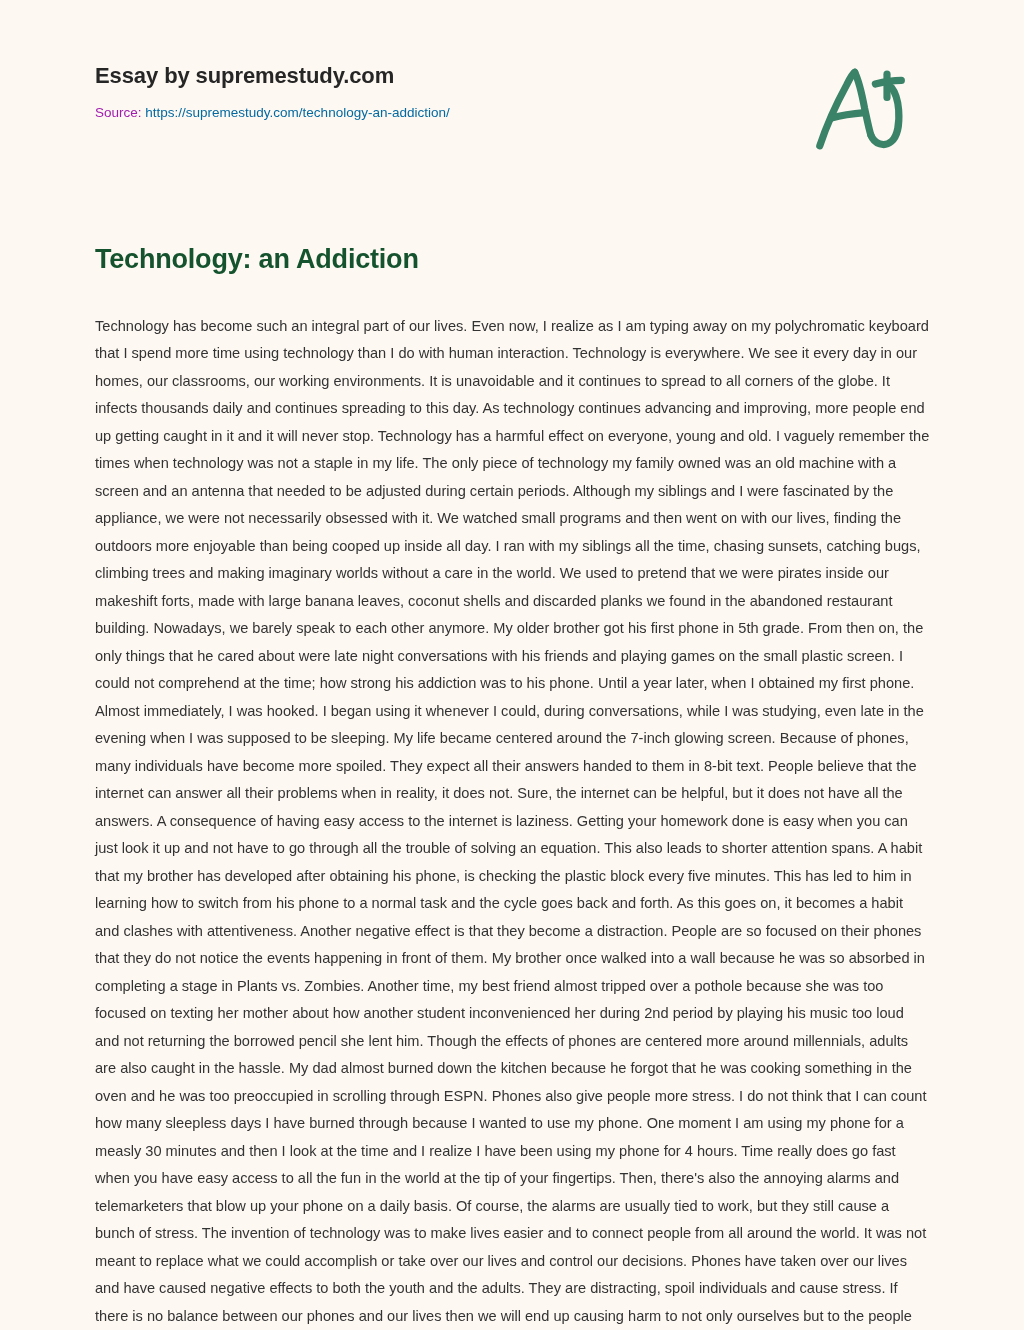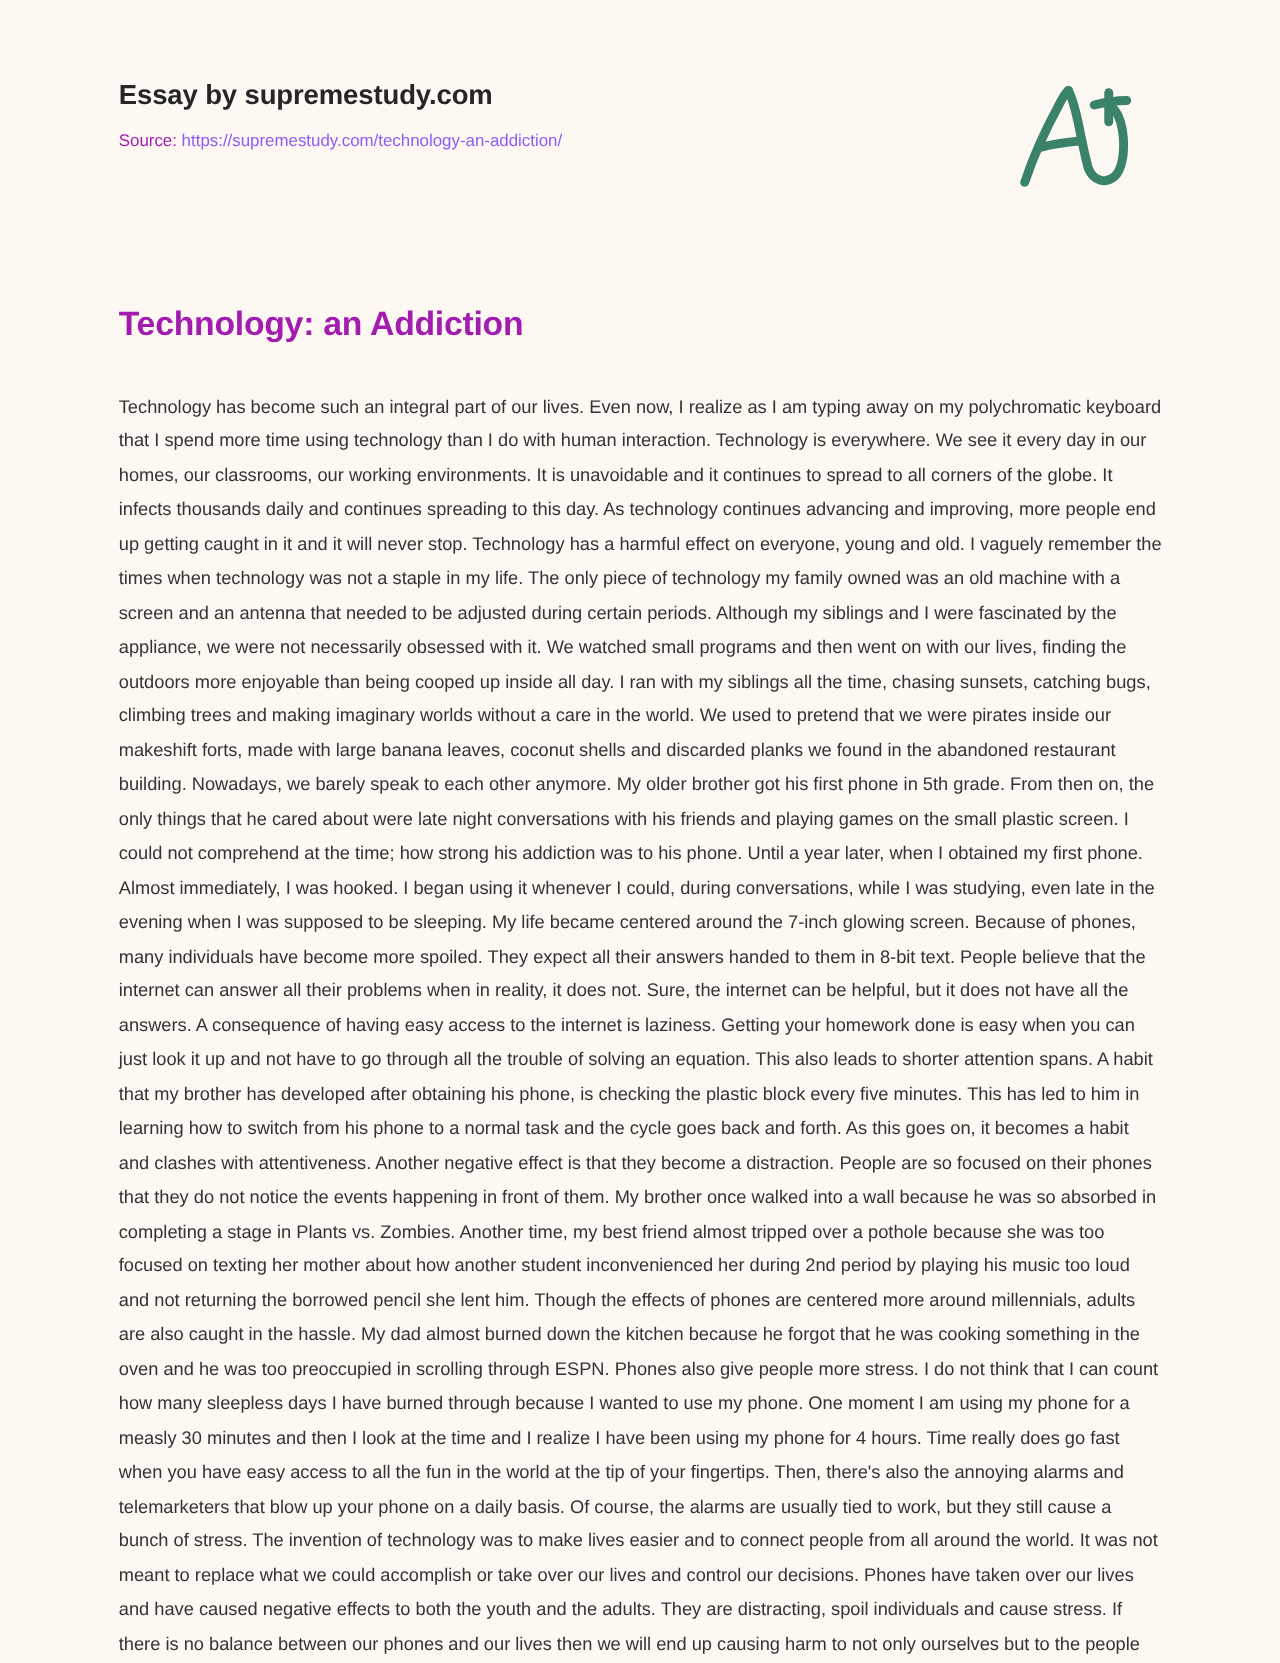--- a/index.html
+++ b/index.html
@@ -49,21 +49,21 @@
   .source-line {
     font-size: 13.5px;
     color: #8a8a8a;
     line-height: 1.2;
     white-space: nowrap;
   }
   .source-label {
     color: #a21caf;
   }
   .source-url {
-    color: #8b5cf6;
+    color: #0369a1;
     text-decoration: none;
   }
 
   .logo {
     width: 108px;
     height: 104px;
     margin-top: -6px;
     margin-right: 14px;
     flex: 0 0 auto;
   }
@@ -76,21 +76,21 @@
   
   .article {
     position: absolute;
     left: 95px;
     top: 243px;
     width: 836px;
   }
   .article-title {
     font-size: 27px;
     font-weight: bold;
-    color: #a21caf;
+    color: #14532d;
     letter-spacing: -0.2px;
     line-height: 1.25;
     margin: 0 0 36px 0;
   }
   .article-body p {
     font-size: 14.6px;
     line-height: 27.5px;
     color: #333333;
     margin: 0;
     text-align: left;

